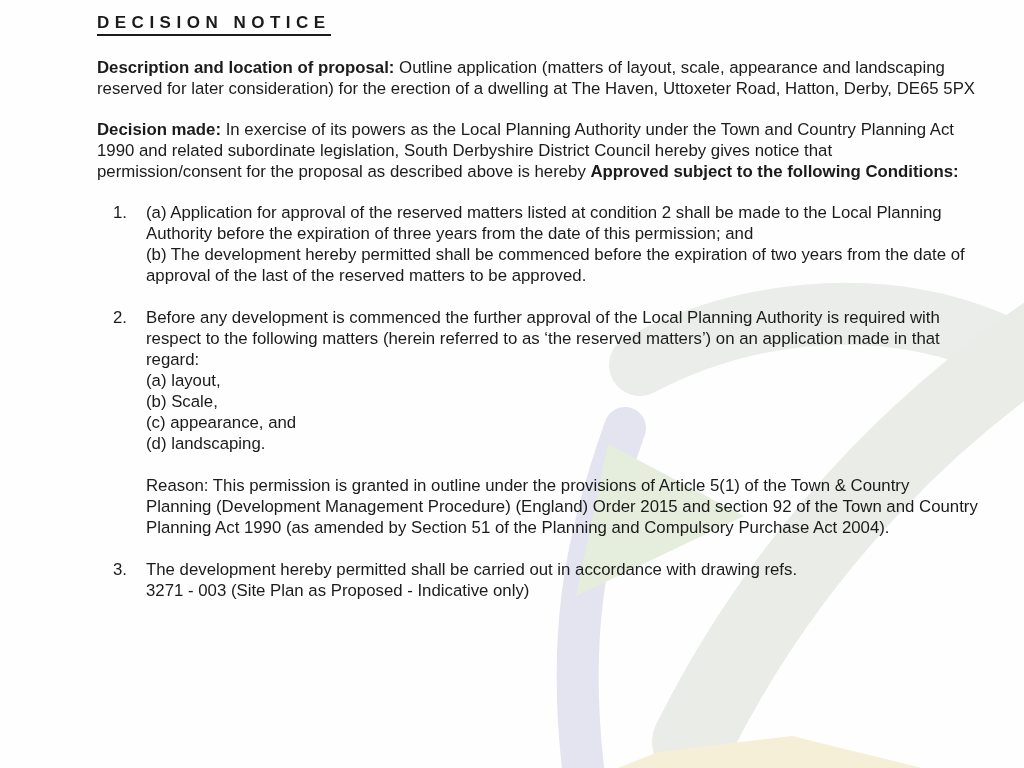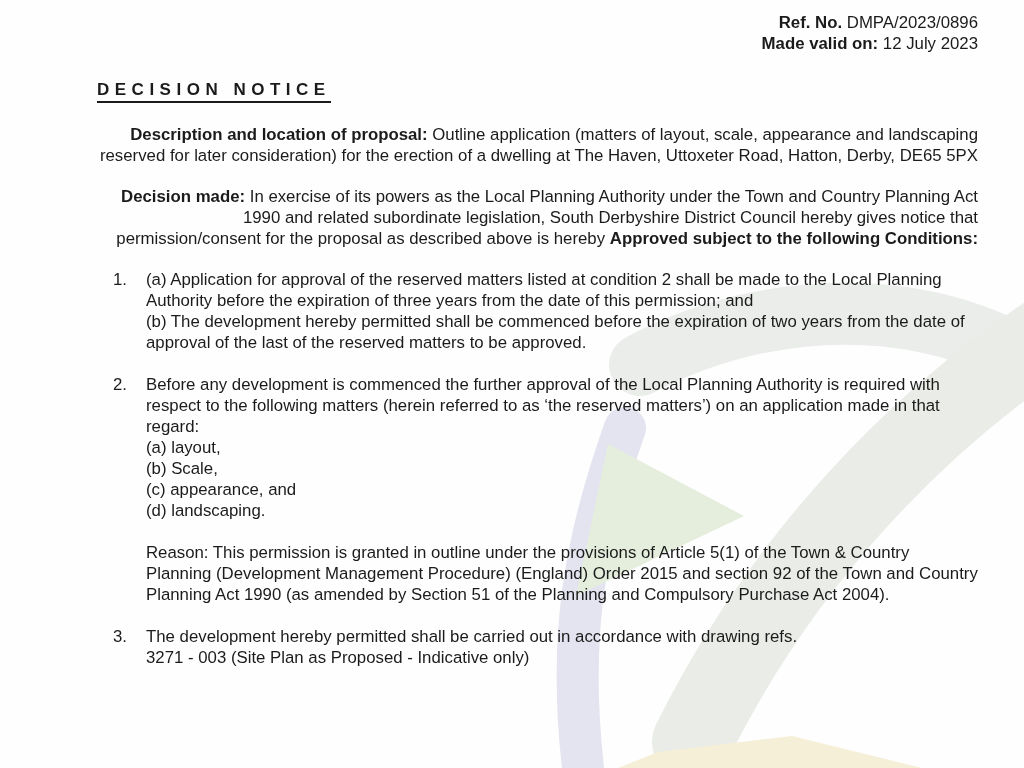--- a/index.html
+++ b/index.html
@@ -51,21 +51,20 @@
     font-weight: bold;
     font-size: 17px;
     letter-spacing: 5.5px;
     border-bottom: 2.5px solid #1b1b1b;
     padding-bottom: 1px;
     white-space: pre;
   }
   .para {
     margin: 0 0 20px 0;
     white-space: pre-wrap;
-    text-align: right;
   }
   .conds { margin: 0; }
   .cond-row {
     display: flex;
     align-items: flex-start;
   }
   .cond-num {
     flex: 0 0 49px;
     box-sizing: border-box;
     padding-left: 16px;
@@ -84,24 +83,20 @@
   <svg class="watermark" width="1024" height="768" viewBox="0 0 1024 768" aria-hidden="true">
     <path d="M 640 365 C 790 285, 990 295, 1100 420" fill="none" stroke="#eaede9" stroke-width="62" stroke-linecap="round"></path>
     <path d="M 1055 330 C 920 420, 785 555, 692 742" fill="none" stroke="#e9ece7" stroke-width="80" stroke-linecap="round"></path>
     <path d="M 625 428 C 585 540, 565 640, 586 792" fill="none" stroke="#e3e4f0" stroke-width="42" stroke-linecap="round"></path>
     <polygon points="608,444 744,516 576,596" fill="#e5eedd"></polygon>
     <polygon points="618,768 922,768 792,736 658,752" fill="#f5efd8"></polygon>
   </svg>
 
   <div class="content">
 
-    <div class="hdr-block">
-      <div class="hdr-line"><span class="b">Ref. No.</span><span> DMPA/2023/0896</span></div>
-      <div class="hdr-line"><span class="b">Made valid on:</span><span> 12 July 2023</span></div>
-    </div>
 
     <div class="title-wrap">
       <span class="doc-title">DECISION NOTICE</span>
     </div>
 
     <p class="para"><span class="b">Description and location of proposal:</span><span> Outline application (matters of layout, scale, appearance and landscaping reserved for later consideration) for the erection of a dwelling at The Haven, Uttoxeter Road, Hatton, Derby, DE65 5PX</span></p>
 
     <p class="para"><span class="b">Decision made:</span><span> In exercise of its powers as the Local Planning Authority under the Town and Country Planning Act 1990 and related subordinate legislation, South Derbyshire District Council hereby gives notice that permission/consent for the proposal as described above is hereby </span><span class="b">Approved subject to the following Conditions:</span></p>
 
     <div class="conds">

